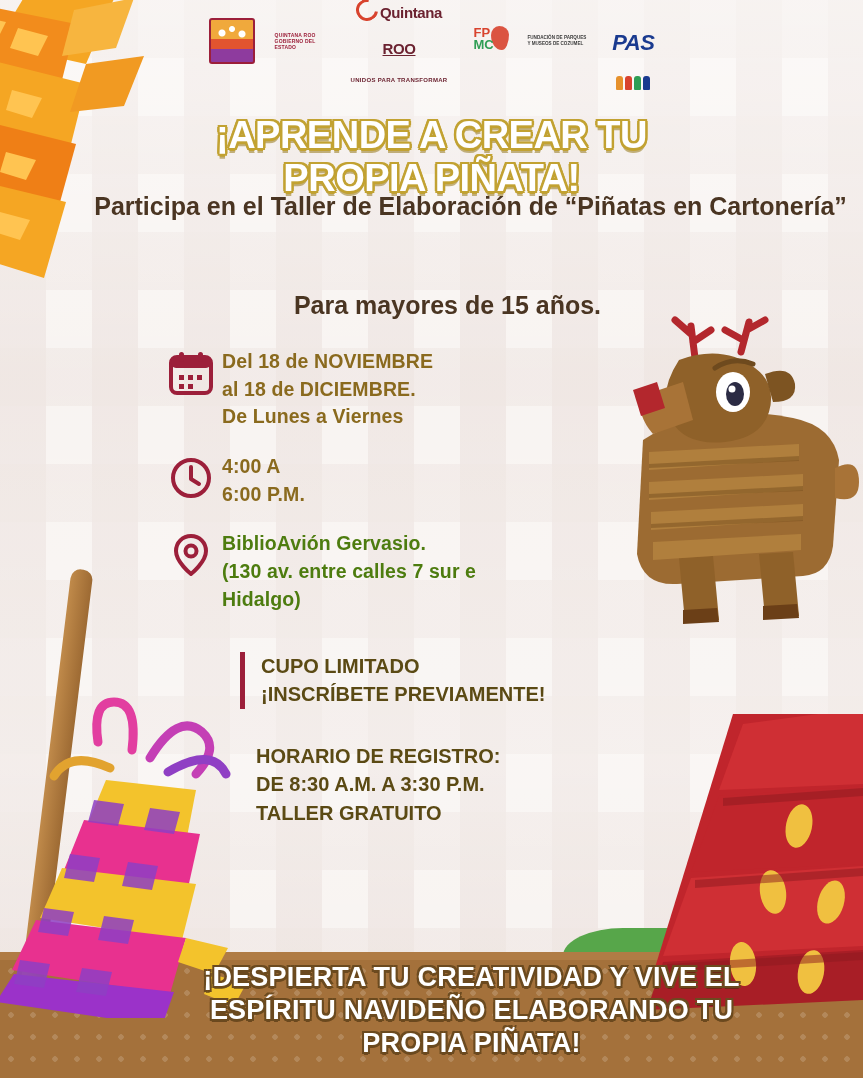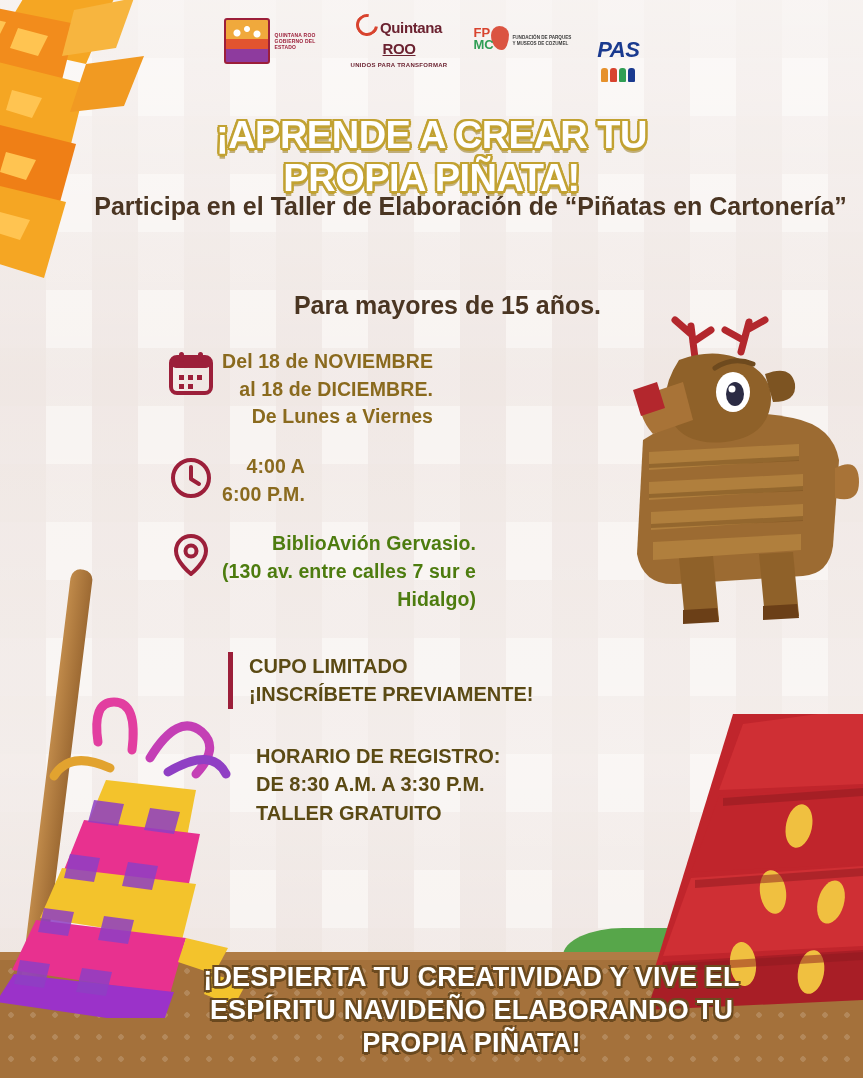--- a/index.html
+++ b/index.html
@@ -79,21 +79,21 @@
     height: 58px;
     display: flex;
     justify-content: center;
     align-items: center;
     gap: 26px;
     z-index: 6;
   }
   .logo {
     display: flex;
     align-items: center;
-    gap: 5px;
+    gap: 20px;
   }
   .logo-qroo-mark {
     width: 42px;
     height: 42px;
     border: 2px solid #9c1f3a;
     border-radius: 3px;
     background:
       linear-gradient(180deg, #f0a93c 0%, #f0a93c 45%, #e2542f 45%, #e2542f 70%, #8e3b9e 70%, #8e3b9e 100%);
     position: relative;
     overflow: hidden;
@@ -282,33 +282,32 @@
     display: flex;
     justify-content: center;
     padding-top: 2px;
   }
   .info-text {
     color: #8a6a1e;
     font-size: 19.5px;
     font-weight: bold;
     line-height: 1.42;
     letter-spacing: .1px;
-    text-align: right;
   }
   .info-text .ln { display: block; }
 
   .place-text {
     color: #4d7c0f;
   }
 
   
   .block-limited {
     position: absolute;
     top: 652px;
-    left: 228px;
+    left: 240px;
     z-index: 6;
     padding-left: 16px;
     border-left: 5px solid #9c1f3a;
     color: #5b4a14;
     font-size: 20px;
     font-weight: bold;
     line-height: 1.42;
   }
   .block-registro {
     position: absolute;

